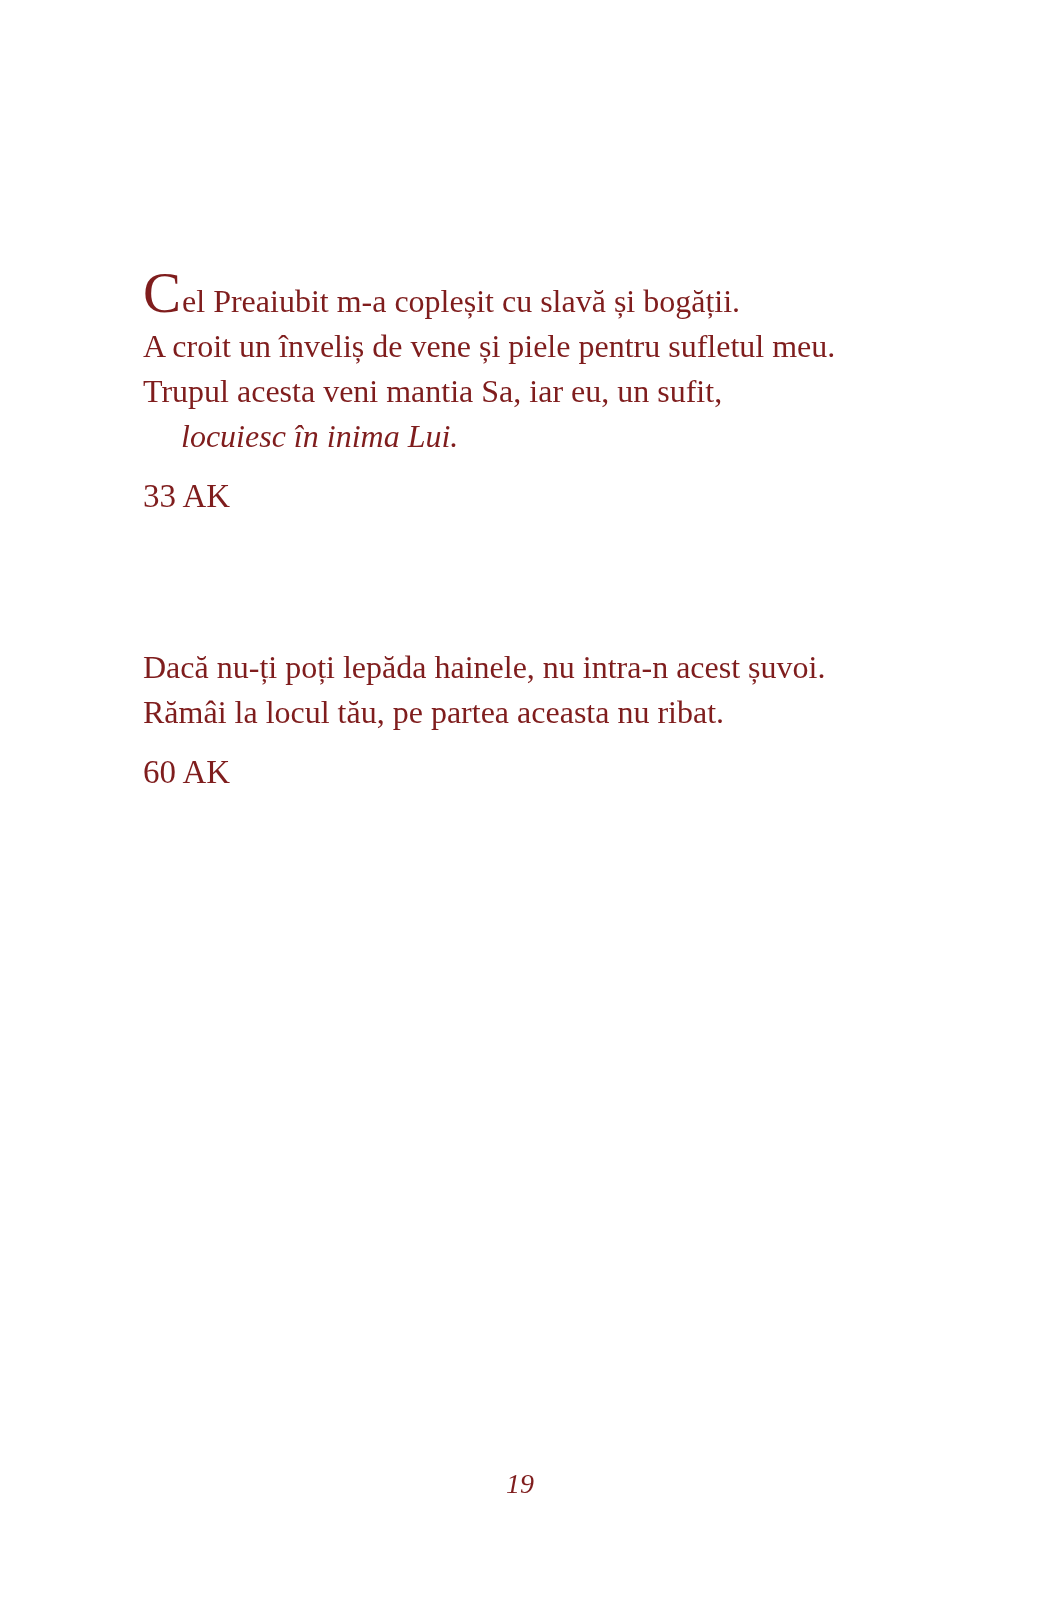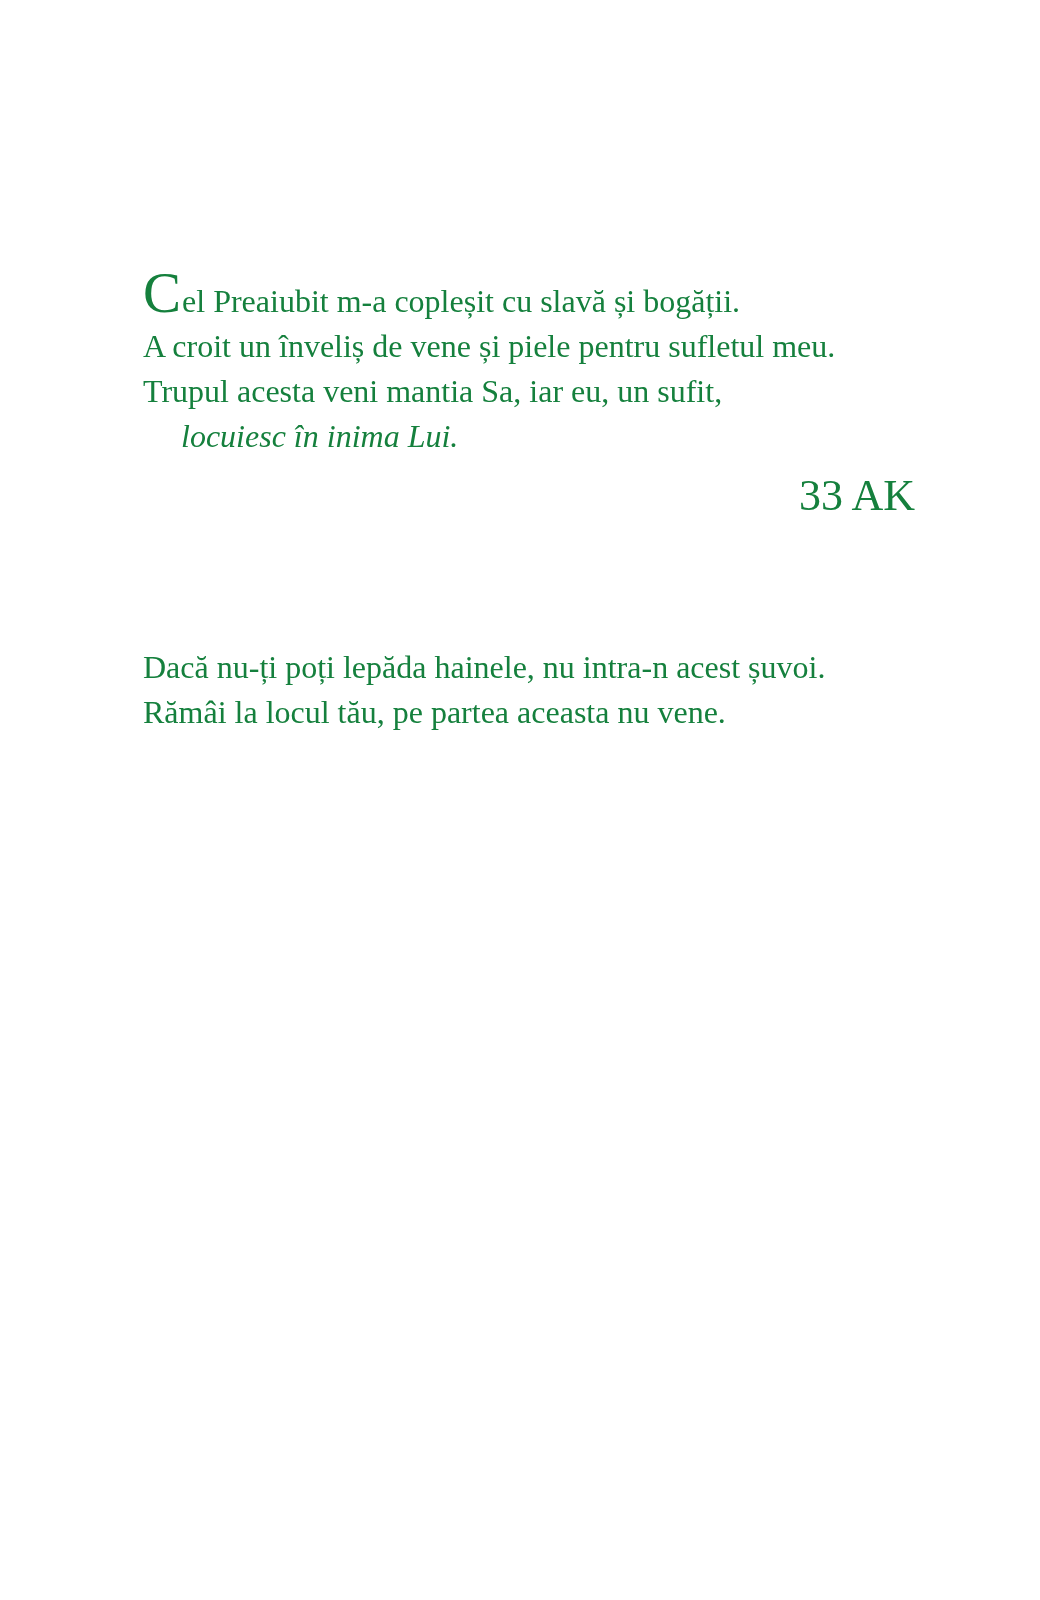--- a/index.html
+++ b/index.html
@@ -6,21 +6,21 @@
     margin: 0;
     padding: 0;
     background: #ffffff;
   }
   .page {
     position: relative;
     width: 1040px;
     height: 1600px;
     background: #ffffff;
     font-family: "Liberation Serif", "DejaVu Serif", serif;
-    color: #15803d;
+    color: #7f1d1d;
     overflow: hidden;
   }
   .content {
     position: absolute;
     left: 143px;
     top: 270px;
     width: 772px;
   }
   .poem {
     font-size: 32px;
@@ -33,22 +33,22 @@
     padding-left: 38px;
     font-style: italic;
   }
   .initial {
     font-size: 57px;
     line-height: 45px;
     letter-spacing: 1px;
   }
   .attribution {
     margin-top: 16px;
-    text-align: right;
-    font-size: 44px;
+    text-align: left;
+    font-size: 33px;
     line-height: 42px;
   }
   .poem-2 {
     margin-top: 128px;
   }
   .page-number {
     position: absolute;
     top: 1467px;
     left: 0;
     width: 100%;
@@ -67,18 +67,20 @@
     <section class="poem">
       <div class="line"><span class="initial">C</span><span>el Preaiubit m-a copleșit cu slavă și bogății.</span></div>
       <div class="line">A croit un înveliș de vene și piele pentru sufletul meu.</div>
       <div class="line">Trupul acesta veni mantia Sa, iar eu, un sufit,</div>
       <div class="line indent">locuiesc în inima Lui.</div>
       <div class="attribution">33 AK</div>
     </section>
 
     <section class="poem poem-2">
       <div class="line">Dacă nu-ți poți lepăda hainele, nu intra-n acest șuvoi.</div>
-      <div class="line">Rămâi la locul tău, pe partea aceasta nu vene.</div>
+      <div class="line">Rămâi la locul tău, pe partea aceasta nu ribat.</div>
+      <div class="attribution">60 AK</div>
     </section>
 
   </div>
 
+  <div class="page-number">19</div>
 </div>
 
 </body></html>

